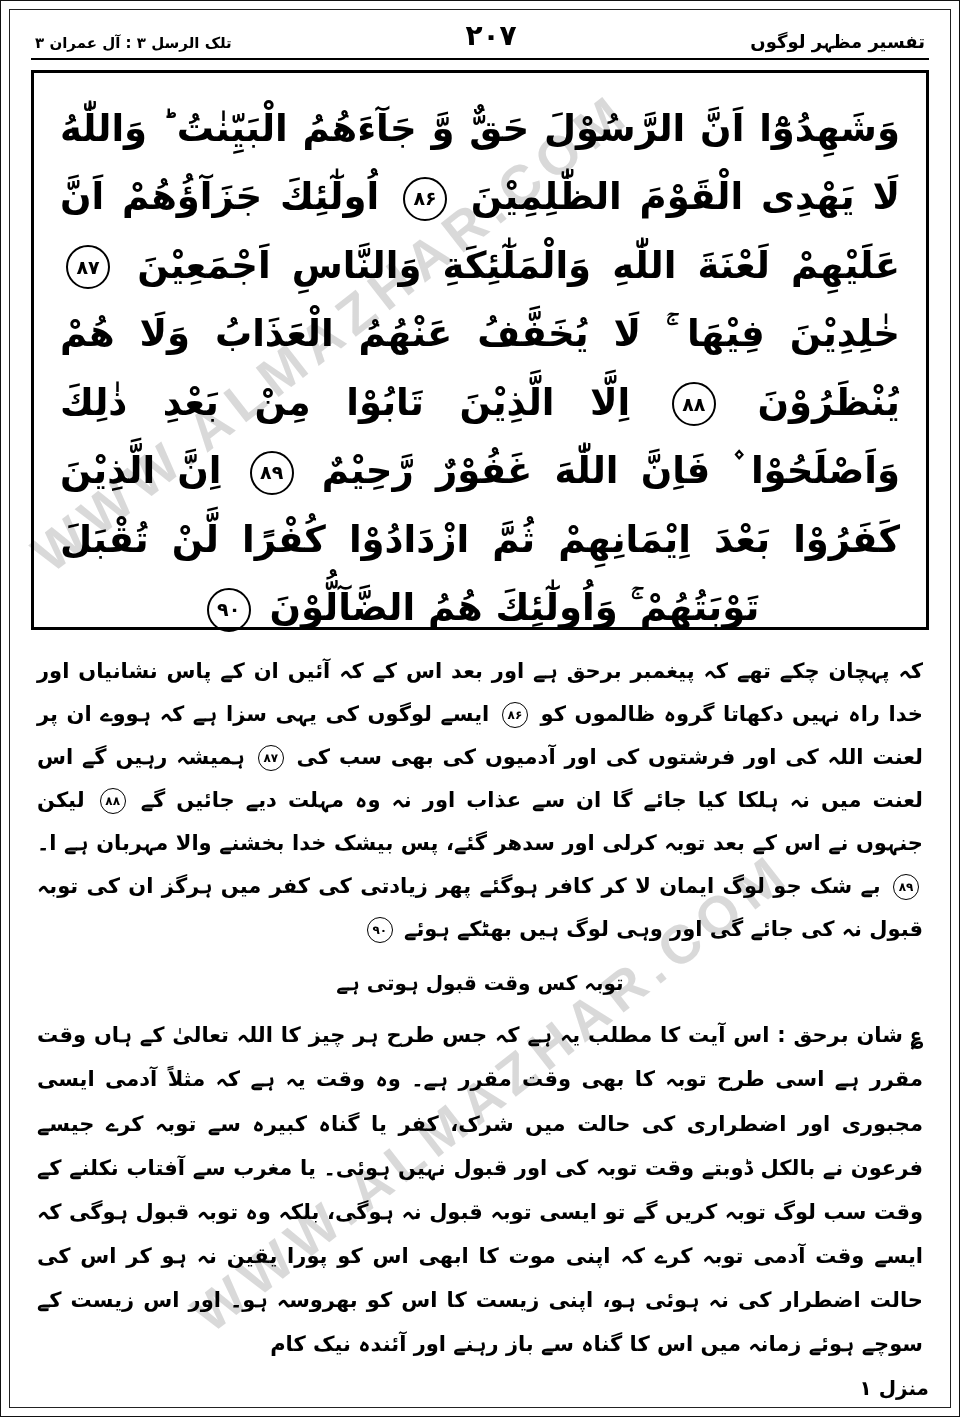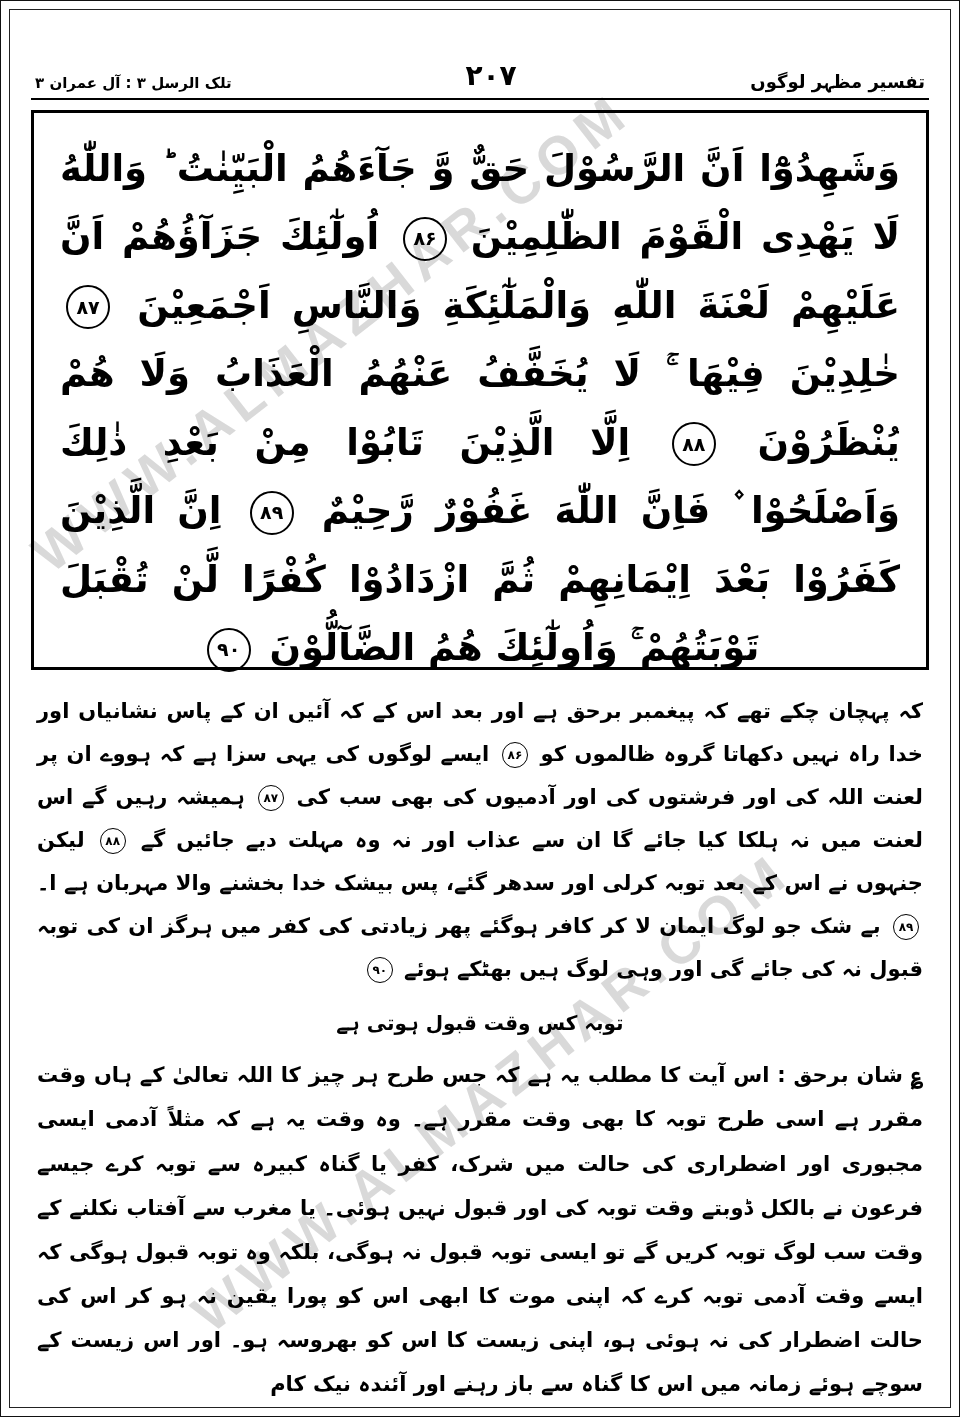--- a/index.html
+++ b/index.html
@@ -30,21 +30,21 @@
     flex-direction:column;
   }
   
   .hdr{
     display:flex;align-items:flex-end;justify-content:space-between;
     direction:rtl;
     padding:0 4px 6px 4px;
   }
   .hdr-right{font-size:18px;font-weight:bold;}
   .hdr-left{font-size:15px;font-weight:bold;text-align:right;}
-  .hdr-page{font-size:28px;font-weight:bold;letter-spacing:2px;margin-top:40px;}
+  .hdr-page{font-size:28px;font-weight:bold;letter-spacing:2px;}
   .hdr-rule{
     border:0;border-top:2px solid #000;margin:0 0 10px 0;
   }
   
   .quran-box{
     border:3px solid #000;
     padding:22px 26px;
     direction:rtl;
     text-align:justify;
     text-align-last:center;

